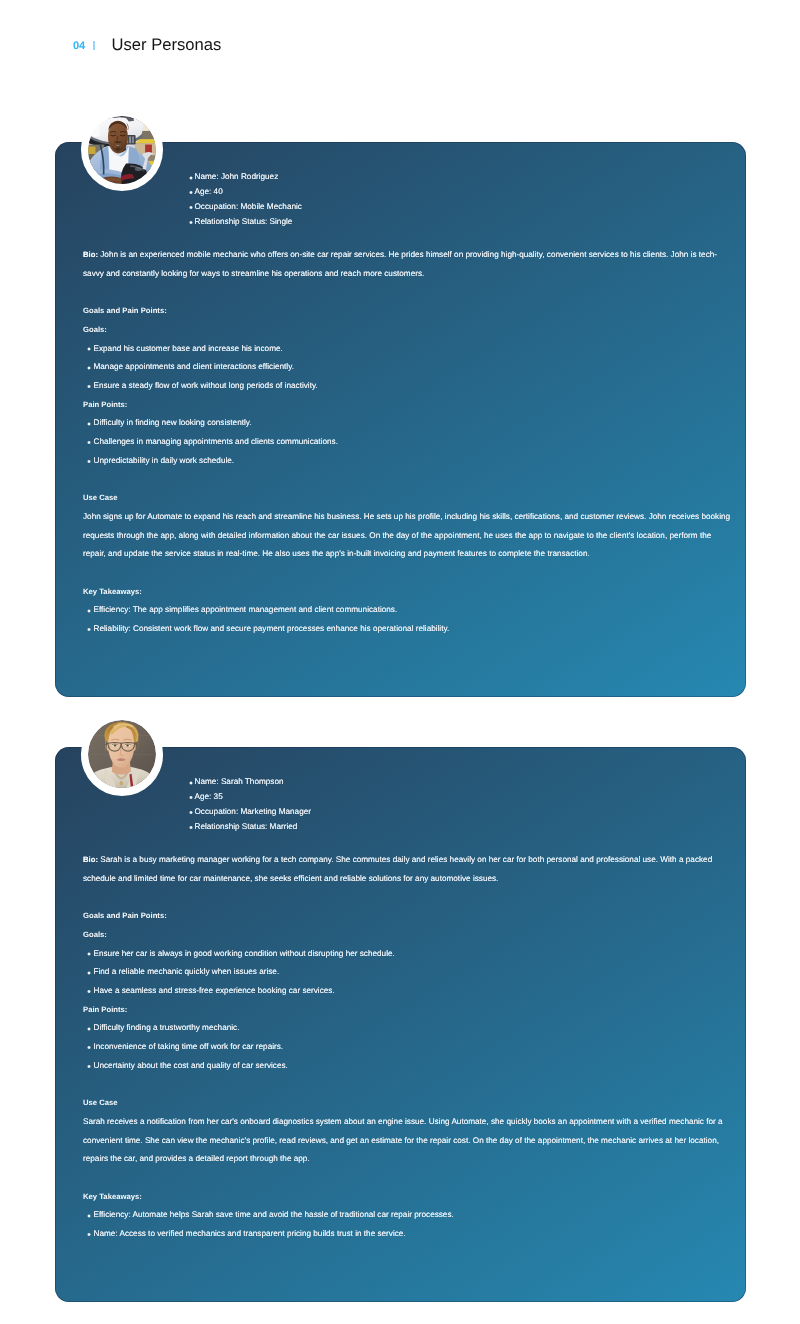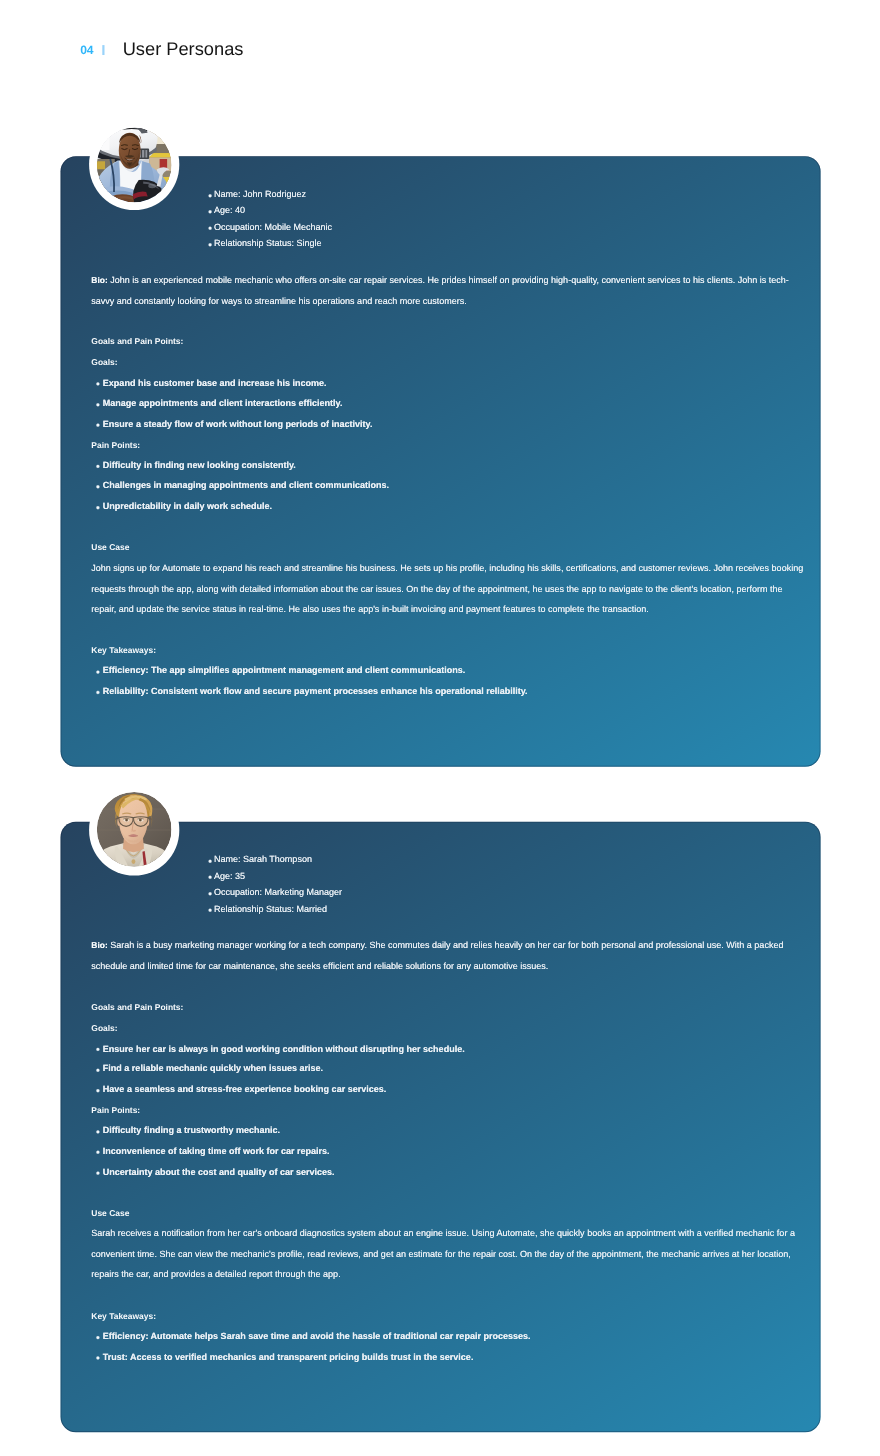--- a/index.html
+++ b/index.html
@@ -43,21 +43,21 @@
   
   .meta{position:absolute;left:133px;top:28px;margin:0;padding:0;list-style:none;}
   .meta li{position:relative;font-size:8.2px;line-height:14.85px;padding-left:6.5px;color:#eaf0f5;white-space:nowrap;text-shadow:0 0 0.28px rgba(234,240,245,0.9);}
   .meta li:before{content:"";position:absolute;left:0.7px;top:5.6px;width:4.4px;height:4.4px;border-radius:50%;background:radial-gradient(circle closest-side,#f2f7fb 0%,#f0f6fa 42%,rgba(238,245,250,0.55) 68%,rgba(238,245,250,0) 100%);}
 
   .body{position:absolute;left:28px;width:652px;top:104px;}
   .p{font-size:8.2px;line-height:18.7px;color:#eaf0f5;margin:0;text-align:left;text-shadow:0 0 0.28px rgba(234,240,245,0.9);}
   .p b{font-weight:700;color:#f7fafc;font-size:7.7px;}
   .h{font-size:7.7px;font-weight:700;line-height:18.7px;color:#f7fafc;margin:0;}
   .gap{height:18.7px;}
-  ul.b{margin:0;padding:0;list-style:none;font-weight:bold;}
+  ul.b{margin:0;padding:0;list-style:none;}
   ul.b li{position:relative;font-size:8.2px;line-height:18.7px;padding-left:10.5px;color:#eaf0f5;text-shadow:0 0 0.28px rgba(234,240,245,0.9);}
   ul.b li:before{content:"";position:absolute;left:3.9px;top:7.4px;width:4.4px;height:4.4px;border-radius:50%;background:radial-gradient(circle closest-side,#f2f7fb 0%,#f0f6fa 42%,rgba(238,245,250,0.55) 68%,rgba(238,245,250,0) 100%);}
 </style>
 </head>
 <body>
 
 <div class="page">
 
   <div class="header">
     <span class="hdr-num">04</span>
@@ -78,21 +78,21 @@
       <p class="h">Goals and Pain Points:</p>
       <p class="h">Goals:</p>
       <ul class="b">
         <li>Expand his customer base and increase his income.</li>
         <li>Manage appointments and client interactions efficiently.</li>
         <li>Ensure a steady flow of work without long periods of inactivity.</li>
       </ul>
       <p class="h">Pain Points:</p>
       <ul class="b">
         <li>Difficulty in finding new looking consistently.</li>
-        <li>Challenges in managing appointments and client communications.</li>
+        <li>Challenges in managing appointments and clients communications.</li>
         <li>Unpredictability in daily work schedule.</li>
       </ul>
       <div class="gap"></div>
       <p class="h">Use Case</p>
       <p class="p">John signs up for Automate to expand his reach and streamline his business. He sets up his profile, including his skills, certifications, and customer reviews. John receives booking requests through the app, along with detailed information about the car issues. On the day of the appointment, he uses the app to navigate to the client's location, perform the repair, and update the service status in real-time. He also uses the app's in-built invoicing and payment features to complete the transaction.</p>
       <div class="gap"></div>
       <p class="h">Key Takeaways:</p>
       <ul class="b">
         <li>Efficiency: The app simplifies appointment management and client communications.</li>
         <li>Reliability: Consistent work flow and secure payment processes enhance his operational reliability.</li>
@@ -230,21 +230,21 @@
         <li>Inconvenience of taking time off work for car repairs.</li>
         <li>Uncertainty about the cost and quality of car services.</li>
       </ul>
       <div class="gap"></div>
       <p class="h">Use Case</p>
       <p class="p">Sarah receives a notification from her car's onboard diagnostics system about an engine issue. Using Automate, she quickly books an appointment with a verified mechanic for a convenient time. She can view the mechanic's profile, read reviews, and get an estimate for the repair cost. On the day of the appointment, the mechanic arrives at her location, repairs the car, and provides a detailed report through the app.</p>
       <div class="gap"></div>
       <p class="h">Key Takeaways:</p>
       <ul class="b">
         <li>Efficiency: Automate helps Sarah save time and avoid the hassle of traditional car repair processes.</li>
-        <li>Trust: Access to verified mechanics and transparent pricing builds trust in the service.</li>
+        <li>Name: Access to verified mechanics and transparent pricing builds trust in the service.</li>
       </ul>
     </div>
   </div>
   <div class="avatar a2">
       <span class="ph">
         <svg viewBox="0 0 100 100">
 <defs>
   <clipPath id="cl2">
               <circle cx="50" cy="50" r="50"></circle>
             </clipPath>

